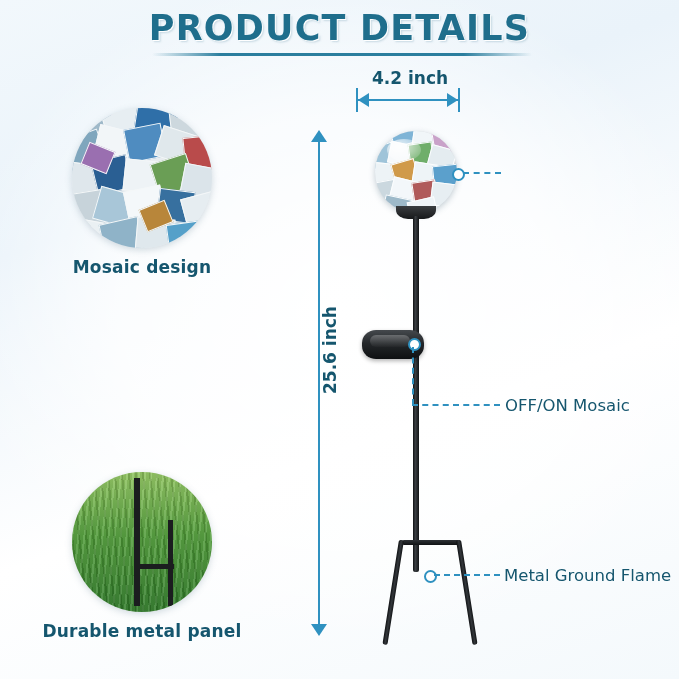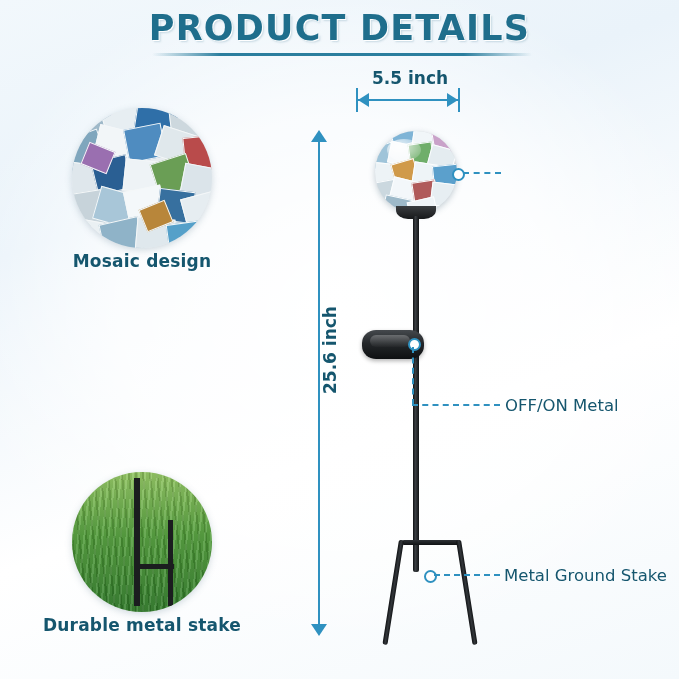--- a/index.html
+++ b/index.html
@@ -70,21 +70,21 @@
   .feature-img {
     width: 140px;
     height: 140px;
     margin: 0 auto;
     border-radius: 50%;
     overflow: hidden;
     position: relative;
     box-shadow: 0 2px 7px rgba(80,110,130,0.25);
   }
   .feature-caption {
-    margin-top: 3px;
+    margin-top: 9px;
     font-family: "DejaVu Sans", sans-serif;
     font-weight: bold;
     font-size: 17px;
     color: #15566e;
     letter-spacing: 0.2px;
   }
 
   
   .mosaic {
     background: #e9edf0;
@@ -359,34 +359,34 @@
     <div class="feature-caption">Mosaic design</div>
   </div>
 
 
   <div class="feature" style="left:42px; top:472px;">
     <div class="feature-img grass">
       <div class="grass-stake" style="left:62px; top:6px;  width:6px;  height:128px;"></div>
       <div class="grass-stake" style="left:96px; top:48px; width:5px;  height:86px;"></div>
       <div class="grass-stake" style="left:62px; top:92px; width:40px; height:5px;"></div>
     </div>
-    <div class="feature-caption">Durable metal stake</div>
+    <div class="feature-caption">Durable metal panel</div>
   </div>
 
   <div class="arrow-up"></div>
   <div class="dim-v"></div>
   <div class="arrow-down"></div>
   <div class="dim-v-label">25.6 inch</div>
 
   <div class="dim-h-cap" style="left:356px;"></div>
   <div class="dim-h-cap" style="left:458px;"></div>
   <div class="dim-h"></div>
   <div class="arrow-left"></div>
   <div class="arrow-right"></div>
-  <div class="dim-h-label">5.5 inch</div>
+  <div class="dim-h-label">4.2 inch</div>
 
   <div class="globe">
     <div class="shard" style="left:-6px; top:-6px; width:26px; height:22px; background:#e8eef2; transform:rotate(10deg);"></div>
     <div class="shard" style="left:16px; top:-8px; width:24px; height:20px; background:#7fb4d6; transform:rotate(-14deg);"></div>
     <div class="shard" style="left:38px; top:-6px; width:24px; height:20px; background:#f1f6f9; transform:rotate(8deg);"></div>
     <div class="shard" style="left:58px; top:-2px; width:24px; height:22px; background:#c9a2c9; transform:rotate(-10deg);"></div>
     <div class="shard" style="left:-4px; top:14px; width:22px; height:20px; background:#9fc4d9; transform:rotate(-18deg);"></div>
     <div class="shard" style="left:14px; top:12px; width:22px; height:20px; background:#f6f9fb; transform:rotate(12deg);"></div>
     <div class="shard" style="left:34px; top:12px; width:22px; height:20px; background:#6fae6a; transform:rotate(-8deg);"></div>
     <div class="shard" style="left:54px; top:16px; width:24px; height:20px; background:#e4ecf0; transform:rotate(15deg);"></div>
@@ -408,19 +408,19 @@
   <div class="stake-cross"></div>
   <div class="stake-left"></div>
   <div class="stake-right"></div>
 
   <div class="dot" style="left:452px; top:168px;"></div>
   <div class="leader" style="left:463px; top:172px; width:38px;"></div>
 
   <div class="dot" style="left:408px; top:338px;"></div>
   <div class="leader-v" style="left:412px; top:347px; height:58px;"></div>
   <div class="leader" style="left:412px; top:404px; width:88px;"></div>
-  <div class="callout-label" style="left:505px; top:396px;">OFF/ON Metal</div>
+  <div class="callout-label" style="left:505px; top:396px;">OFF/ON Mosaic</div>
 
   <div class="dot" style="left:424px; top:570px;"></div>
   <div class="leader" style="left:434px; top:574px; width:66px;"></div>
-  <div class="callout-label" style="left:504px; top:566px;">Metal Ground Stake</div>
+  <div class="callout-label" style="left:504px; top:566px;">Metal Ground Flame</div>
 
 </div>
 
 </body></html>

